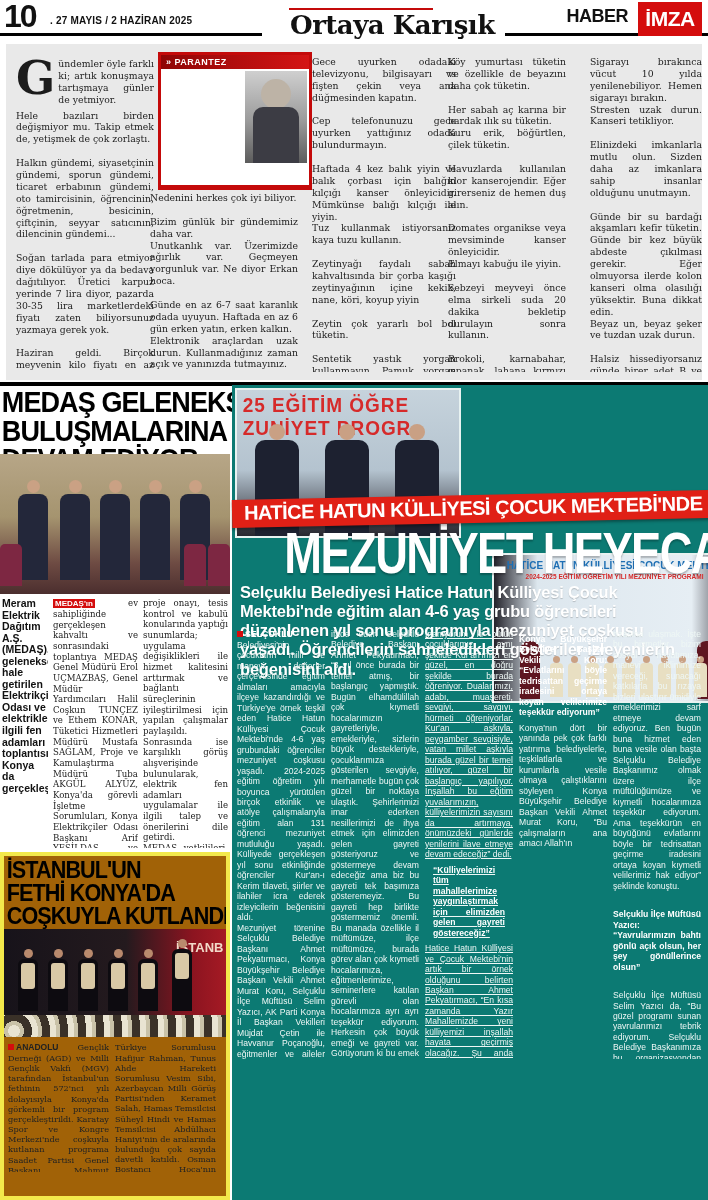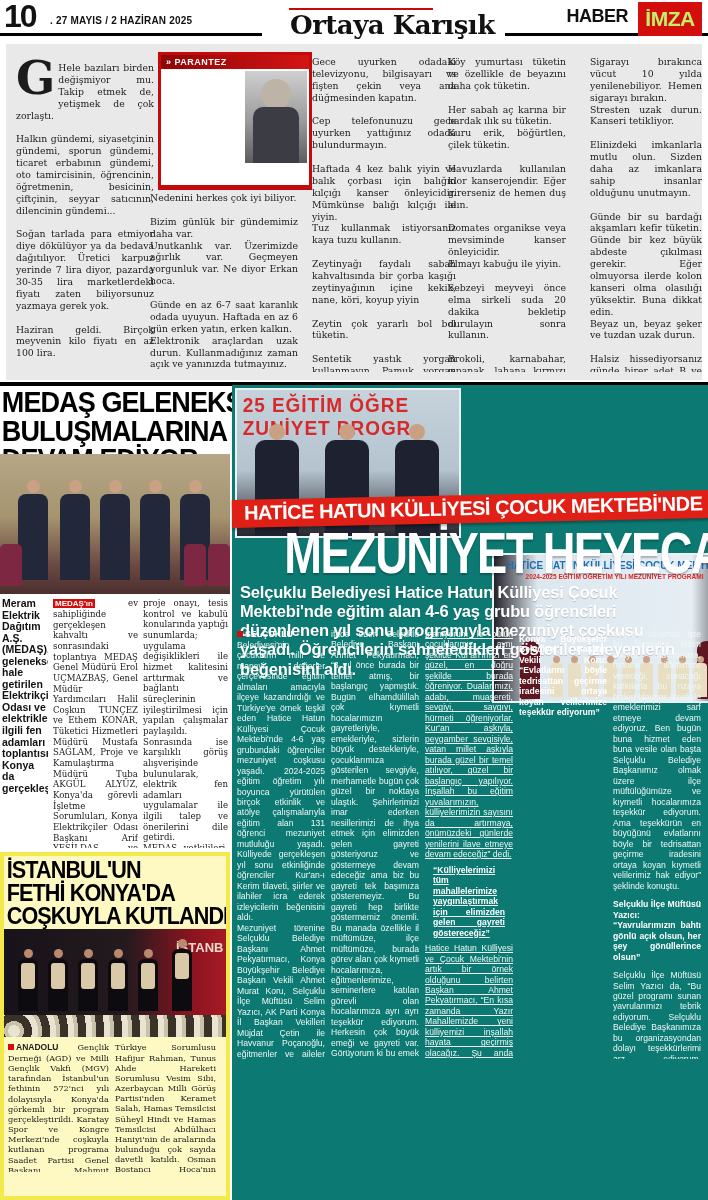--- a/index.html
+++ b/index.html
@@ -9,21 +9,21 @@
   .txt{white-space:pre-line;}
   
   .pagenum{font-size:32px;font-weight:900;letter-spacing:-2px;}
   .date{font-size:10px;font-weight:bold;letter-spacing:.2px;}
   .head-rule{background:#000;}
   .masthead-wrap{background:#fff;text-align:center;z-index:3;padding:0 6px;}
   .masthead{display:inline-block;background:#c40a0a;color:#fff;font-size:8.5px;font-weight:900;
             padding:3px 7px;letter-spacing:.3px;}
   .website{font-size:8.5px;color:#6b6b6b;margin-top:2px;}
   .haber{font-size:18px;font-weight:900;letter-spacing:-.5px;}
-  .imza{background:#d40d0d;color:#bef264;font-weight:900;font-size:21px;display:flex;
+  .imza{background:#d40d0d;color:#ffffff;font-weight:900;font-size:21px;display:flex;
         align-items:center;justify-content:center;letter-spacing:-.5px;}
   
   .otitle{font-family:"DejaVu Serif",serif;font-size:26px;font-weight:bold;background:#fff;
           padding:0 10px;z-index:4;letter-spacing:-.5px;}
   .opanel{background:#e9e9e9;}
   .ocol{font-family:"DejaVu Serif",serif;font-size:9.3px;line-height:1.28;color:#1c1c1c;
         overflow:hidden;text-align:justify;}
   .dropcap{float:left;font-family:"DejaVu Serif",serif;font-size:46px;line-height:.82;
            font-weight:bold;padding:2px 3px 0 0;}
   .obold{font-weight:bold;}
@@ -48,21 +48,21 @@
   .red-label{background:#d40d0d;color:#fff;font-weight:bold;font-family:"Liberation Sans",sans-serif;
              font-size:8px;padding:0 2px;}
   .sq{display:inline-block;width:6px;height:6px;background:#d40d0d;margin-right:2px;}
   .lead-label{font-weight:bold;font-family:"Liberation Sans",sans-serif;font-size:8.5px;}
   
   .photo-medas{background:linear-gradient(180deg,#b7a687 0%,#a5946f 45%,#6e4b43 78%,#4b2e2e 100%);overflow:hidden;}
   .man{position:absolute;bottom:14px;width:30px;height:86px;background:#23273a;border-radius:8px 8px 0 0;}
   .man::before{content:"";position:absolute;top:-14px;left:9px;width:13px;height:13px;border-radius:50%;background:#caa184;}
   .chair{position:absolute;bottom:8px;width:22px;height:42px;background:#7d2742;border-radius:5px 5px 0 0;}
   
-  .ist-box{border:4px solid #f3e94b;background:#fef9c3;overflow:hidden;}
+  .ist-box{border:4px solid #f3e94b;background:#a16207;overflow:hidden;}
   .photo-ist{position:relative;background:linear-gradient(90deg,#17131a 0%,#241a1e 55%,#8c1420 85%,#a51a24 100%);overflow:hidden;}
   .ist-bktext{position:absolute;right:2px;top:12px;color:#f2d9c9;font-weight:900;font-size:13px;
               line-height:1.05;text-align:left;width:48px;overflow:hidden;white-space:nowrap;}
   .singer{position:absolute;bottom:26px;width:20px;height:52px;background:#0d0b10;border-radius:6px 6px 0 0;}
   .singer::before{content:"";position:absolute;top:-10px;left:6px;width:9px;height:9px;border-radius:50%;background:#b98a6d;}
   .singer::after{content:"";position:absolute;top:4px;left:3px;width:14px;height:26px;background:#d9c9a6;border-radius:3px;}
   .flowers{position:absolute;bottom:0;left:0;right:0;height:22px;
            background:repeating-radial-gradient(circle at 10px 16px,#e9e4d2 0 6px,#c9c2a8 6px 10px,#3a3128 10px 18px);}
   
   .teal{background:#0c7a73;}
@@ -104,21 +104,21 @@
     </div>
     <div class="abs haber" style="right:80px;top:6px;">HABER</div>
     <div class="abs imza" style="right:6px;top:2px;width:64px;height:34px;">İMZA</div>
   </div>
 
   <div class="abs otitle" style="left:280px;top:10px;">Ortaya Karışık</div>
 
   <div class="abs opanel" style="left:6px;top:44px;width:696px;height:336px;">
 
     <div class="abs ocol" style="left:10px;top:14px;width:138px;height:314px;">
-      <span class="dropcap">G</span>
+      <span class="dropcap">G</span><span class="txt">ündemler öyle farklı ki; artık konuşmaya tartışmaya günler de yetmiyor.</span>
       <div class="txt" style="margin-top:4px;">Hele bazıları birden değişmiyor mu. Takip etmek de, yetişmek de çok zorlaştı.
 
 Halkın gündemi, siyasetçinin gündemi, sporun gündemi, ticaret erbabının gündemi, oto tamircisinin, öğrencinin, öğretmenin, besicinin, çiftçinin, seyyar satıcının, dilencinin gündemi...
 
 Soğan tarlada para etmiyor diye dökülüyor ya da bedava dağıtılıyor. Üretici karpuz yerinde 7 lira diyor, pazarda 30-35 lira marketlerdeki fiyatı zaten biliyorsunuz yazmaya gerek yok.
 
 Haziran geldi. Birçok meyvenin kilo fiyatı en az 100 lira.
 
 Meyveler çok pahalı ucuzlar mı diye bekliyoruz diyen çok.
 
@@ -296,24 +296,25 @@
         
       </div>
       <div class="tcol txt" style="width:88px;height:430px;">ifade eden Selçuklu Belediye Başkanı Ahmet Pekyatırmacı, “3 yıl önce burada bir temel atmış, bir başlangıç yapmıştık. Bugün elhamdülillah çok kıymetli hocalarımızın gayretleriyle, emekleriyle, sizlerin büyük destekleriyle, çocuklarımıza gösterilen sevgiyle, merhametle bugün çok güzel bir noktaya ulaştık. Şehirlerimizi imar ederken nesillerimizi de ihya etmek için elimizden gelen gayreti gösteriyoruz ve göstermeye devam edeceğiz ama biz bu gayreti tek başımıza gösteremeyiz. Bu gayreti hep birlikte göstermemiz önemli. Bu manada özellikle il müftümüze, ilçe müftümüze, burada görev alan çok kıymetli hocalarımıza, eğitmenlerimize, seminerlere katılan görevli olan hocalarımıza ayrı ayrı teşekkür ediyorum. Herkesin çok büyük emeği ve gayreti var. Görüyorum ki bu emek gayret artık meyvelerini bir bir vermeye başladı. Programımızın başında kıraati hep birlikte dinledik. Minik yavrumuz maşallah bütün tecvidleriyle, mahreçleriyle en güzel şekilde Kur'an tilavetini o güzel sesiyle bize sundu. Allah razı olsun.</div>
       <div class="tcol" style="width:88px;height:430px;text-decoration:underline;">
         <div class="txt">İnanıyorum ki bütün çocuklarımız aynı şekilde Kur'an'ımızı en güzel, en doğru şekilde burada öğreniyor. Dualarımızı, adabı, muaşereti, sevgiyi, saygıyı, hürmeti öğreniyorlar. Kur'an aşkıyla, peygamber sevgisiyle, vatan millet aşkıyla burada güzel bir temel atılıyor, güzel bir başlangıç yapılıyor. İnşallah bu eğitim yuvalarımızın, külliyelerimizin sayısını da artırmaya, önümüzdeki günlerde yenilerini ilave etmeye devam edeceğiz” dedi.</div>
         <div class="tbold txt" style="margin:5px 8px;">“Külliyelerimizi tüm mahallelerimize yaygınlaştırmak için elimizden gelen gayreti göstereceğiz”</div>
         <div class="txt">Hatice Hatun Külliyesi ve Çocuk Mektebi'nin artık bir örnek olduğunu belirten Başkan Ahmet Pekyatırmacı, “En kısa zamanda Yazır Mahallemizde yeni külliyemizi inşallah hayata geçirmiş olacağız. Şu anda camimizin inşaatı devam ediyor. Hayırseverimizin eliyle çocuk mektebimizin inşaatı devam ediyor. Millet Kıraathanemizi belediye olarak biz yapıyoruz. Orada da yeni bir külliye inşallah yeşermeye başladı. İnşallah üçüncü çocuk mektebimizi mahalle külliyesini de Sancak Mahallesi'nde hayata</div>
       </div>
       <div class="tcol" style="width:88px;height:430px;">
         <div class="tbold txt" style="margin:5px 0;">Konya Büyükşehir Belediye Başkan Vekili Koru: “Evlatlarını böyle tedrisattan geçirme iradesini ortaya koyan velilerimize teşekkür ediyorum”</div>
+        <div class="txt">Konya'nın dört bir yanında pek çok farklı yatırıma belediyelerle, teşkilatlarla ve kurumlarla vesile olmaya çalıştıklarını söyleyen Konya Büyükşehir Belediye Başkan Vekili Ahmet Murat Koru, “Bu çalışmaların ana amacı Allah'ın</div>
       </div>
       <div class="tcol" style="width:88px;height:430px;">
         <div class="txt">rızasına ulaşmak. İşte bu hizmetler bizim sosyal hayatımıza, manevi iklimimize vereceği, sunacağı katkılarla bu rızaya bizleri ulaştırır ümidiyle emeklerimizi sarf etmeye devam ediyoruz. Ben bugün buna hizmet eden buna vesile olan başta Selçuklu Belediye Başkanımız olmak üzere ilçe müftülüğümüze ve kıymetli hocalarımıza teşekkür ediyorum. Ama teşekkürün en büyüğünü evlatlarını böyle bir tedrisattan geçirme iradesini ortaya koyan kıymetli velilerimiz hak ediyor” şeklinde konuştu.</div>
-        <div class="tbold txt" style="margin:8px 0;">Selçuklu İlçe Müftüsü Yazıcı: “Yavrularımızın bahtı gönlü açık olsun, her şey gönüllerince olsun”</div>
+        <div class="tbold txt" style="margin:18px 0;">Selçuklu İlçe Müftüsü Yazıcı: “Yavrularımızın bahtı gönlü açık olsun, her şey gönüllerince olsun”</div>
         <div class="txt">Selçuklu İlçe Müftüsü Selim Yazıcı da, “Bu güzel programı sunan yavrularımızı tebrik ediyorum. Selçuklu Belediye Başkanımıza bu organizasyondan dolayı teşekkürlerimi arz ediyorum. Yavrularımızın bahtı gönlü açık olsun, her şey gönüllerince olsun” diye konuştu.
 Konuşmaların ardından mezuniyet töreni gökyüzüne balonların bırakılması ve günün anısına hatıra fotoğrafının ardından sona erdi.</div>
       </div>
     </div>
 
   </div>
 
 </div>
 
 </body></html>

